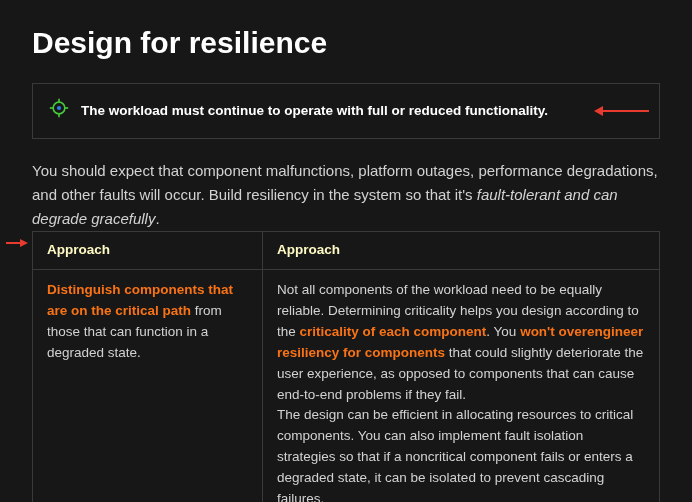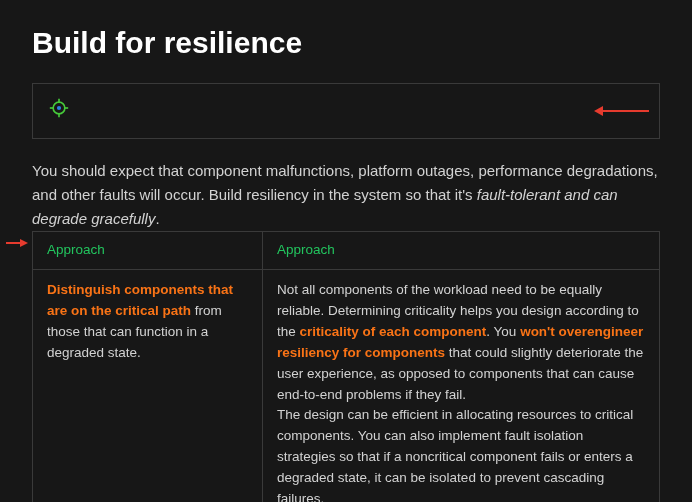--- a/index.html
+++ b/index.html
@@ -82,43 +82,44 @@
     }
     th, td {
       border: 1px solid #3a3a3a;
       text-align: left;
       vertical-align: top;
       padding: 10px 14px;
       font-size: 13.5px;
       line-height: 1.55;
     }
     th {
-      color: #22c55e;
-      font-weight: 400;
+      color: #fef9c3;
+      font-weight: 700;
       padding: 8px 14px;
     }
     td strong { color: #f97316; font-weight: 600; }
     .approach-col { width: 230px; }
   </style>
 </head>
 <body>
 
-<h1>Build for resilience</h1>
+<h1>Design for resilience</h1>
 
 <div class="callout">
   <span>
     <svg width="20" height="20" viewBox="0 0 24 24">
       <circle cx="12" cy="12" r="7" fill="none" stroke="#46c93a" stroke-width="2"></circle>
       <circle cx="12" cy="12" r="2.5" fill="#2a7de1"></circle>
       <line x1="12" y1="1" x2="12" y2="5" stroke="#46c93a" stroke-width="2"></line>
       <line x1="12" y1="19" x2="12" y2="23" stroke="#46c93a" stroke-width="2"></line>
       <line x1="1" y1="12" x2="5" y2="12" stroke="#46c93a" stroke-width="2"></line>
       <line x1="19" y1="12" x2="23" y2="12" stroke="#46c93a" stroke-width="2"></line>
     </svg>
   </span>
+  <span class="callout-text">The workload must continue to operate with full or reduced functionality.</span>
   <span class="arrow-right">
     <span class="head"></span>
       <span class="line"></span>
   </span>
 </div>
 
 <p class="intro">
   <span>You should expect that component malfunctions, platform outages, performance degradations, and other faults will occur. Build resiliency in the system so that it's </span><em>fault-tolerant and can degrade gracefully</em><span>.</span>
 </p>
 

